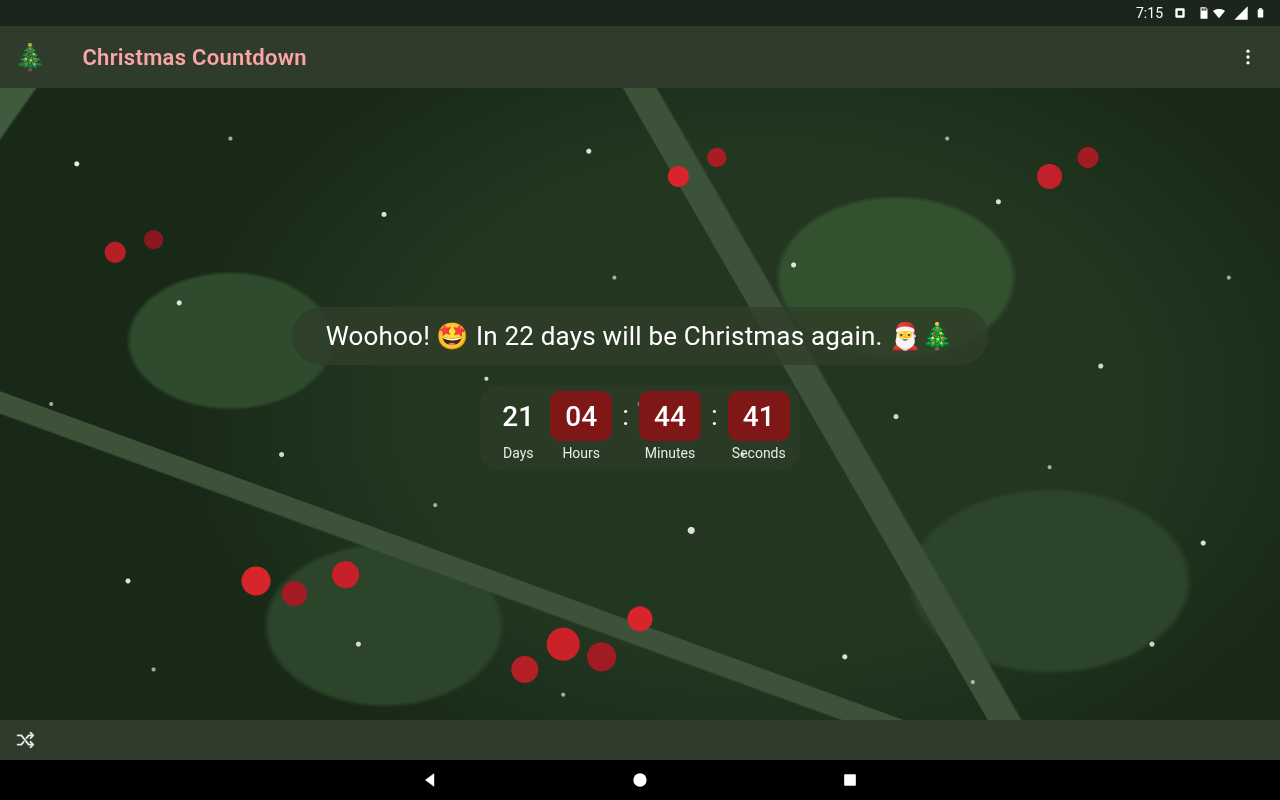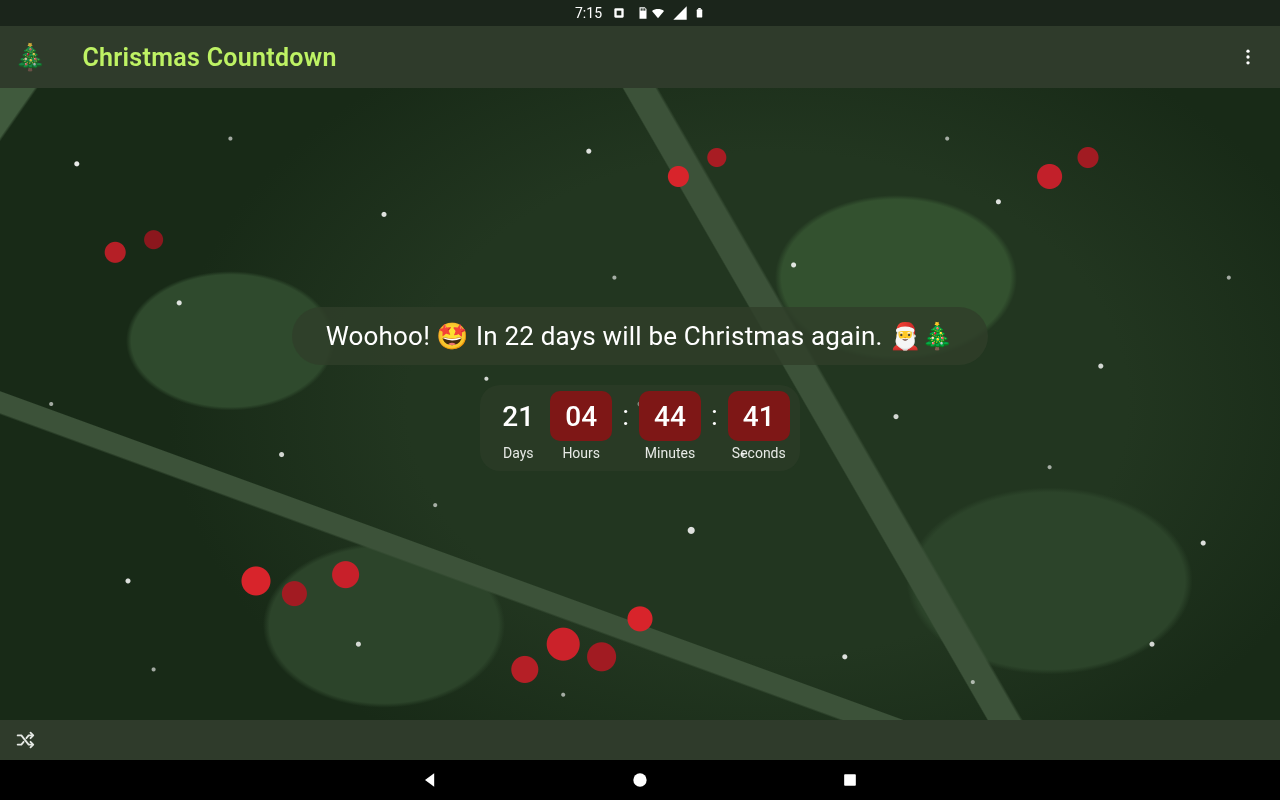--- a/index.html
+++ b/index.html
@@ -7,39 +7,39 @@
   .device {
     position: relative;
     width: 1280px; height: 800px;
     background: #000;
   }
   
   .statusbar {
     position: absolute; top:0; left:0; right:0; height:26px;
     background:#1b251b;
     color:#fff;
-    display:flex; align-items:center; justify-content:center;
+    display:flex; align-items:center; justify-content:flex-end;
     padding:0 14px;
     font-size:14px;
     z-index:20;
   }
   .statusbar .left { display:flex; align-items:center; gap:10px; }
   .statusbar .right { display:flex; align-items:center; gap:6px; }
   .sb-icon { display:inline-flex; }
 
   
   .appbar {
     position:absolute; top:26px; left:0; right:0; height:62px;
     background:#2f3b2b;
     display:flex; align-items:center;
     padding:0 14px;
     z-index:19;
   }
   .appbar .tree-emoji { font-size:26px; margin-right:36px; line-height:1; filter:saturate(0.8) brightness(0.85); }
-  .appbar .title { color:#bef264; font-size:25px; font-weight:600; letter-spacing:0.3px; }
+  .appbar .title { color:#fca5a5; font-size:22px; font-weight:600; letter-spacing:0.3px; }
   .appbar .spacer { flex:1; }
   .appbar .more {
     width:36px; height:36px; border-radius:50%;
     display:flex; align-items:center; justify-content:center;
     cursor:pointer; color:#fff;
   }
   .appbar .more svg { width:20px; height:20px; }
 
   
   .content {

